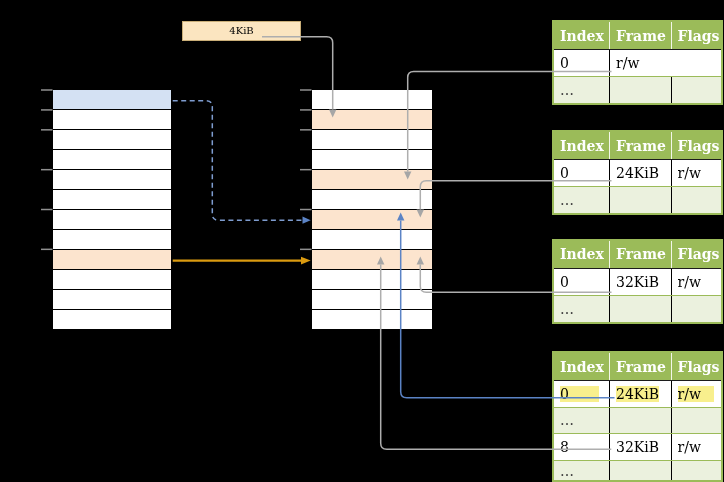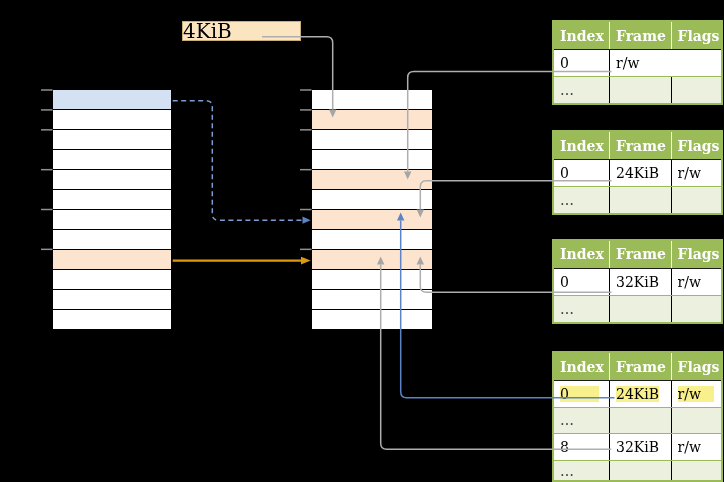--- a/index.html
+++ b/index.html
@@ -13,21 +13,21 @@
     border:1px solid #000;background:#fff;box-sizing:border-box;}
   #vm{left:52px;top:89px;width:120px;height:241px;}
   #pm{left:311px;top:89px;width:122px;height:241px;}
   .mem-row{flex:1;box-sizing:border-box;border-bottom:1px solid #000;background:#fff;}
   .mem-row:last-child{border-bottom:none;}
   .mem-row.blue{background:var(--row-blue);}
   .mem-row.orange{background:var(--row-orange);}
   
   #pagesize-box{position:absolute;left:182px;top:21px;width:119px;height:20px;
     box-sizing:border-box;background:var(--box-fill);border:1px solid var(--box-border);
-    text-align:left;font-size:20px;line-height:18px;color:#000;}
+    text-align:center;font-size:10px;line-height:18px;color:#000;}
   
   .ptable{position:absolute;left:552px;width:171px;box-sizing:border-box;
     border:2px solid var(--table-green);background:#fff;}
   .pt-row{display:flex;box-sizing:border-box;}
   .pt-row + .pt-row{border-top:1px solid var(--table-green);}
   .pt-row.after-header{border-top:1px solid #1c1c1c;}
   .pt-header{background:var(--table-green);color:#fff;font-weight:bold;}
   .pt-cell{box-sizing:border-box;padding-left:6px;font-size:14px;
     display:flex;align-items:center;white-space:nowrap;overflow:hidden;color:#000;}
   .pt-header .pt-cell{color:#fff;}

